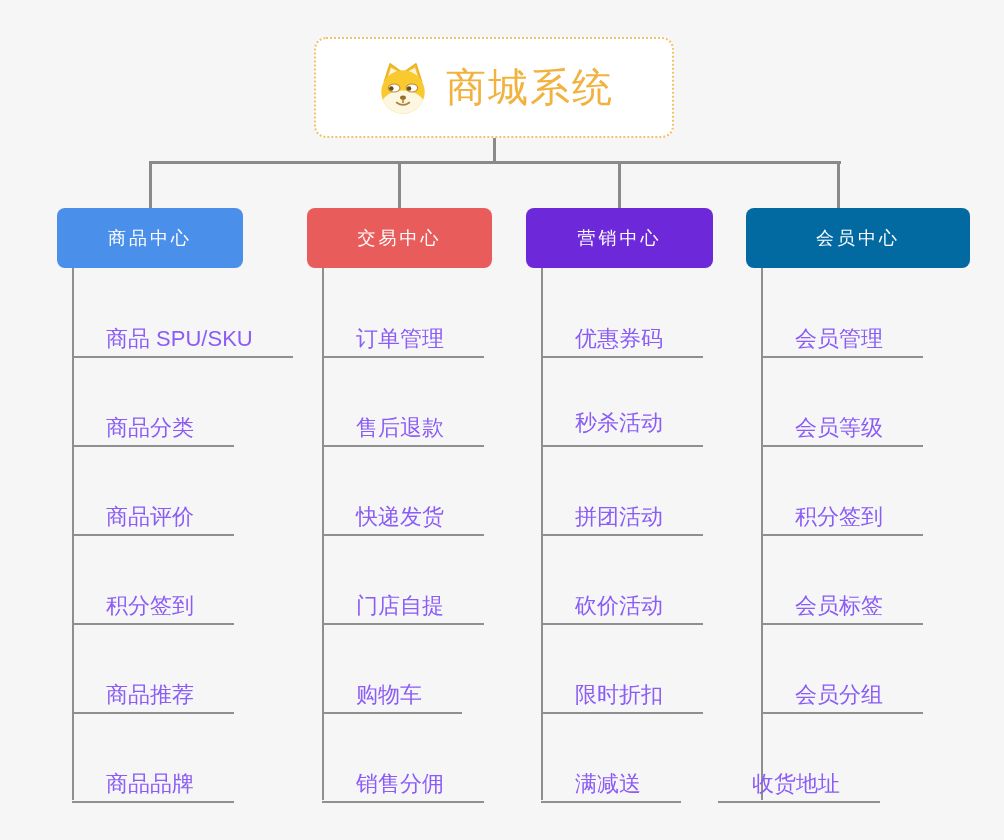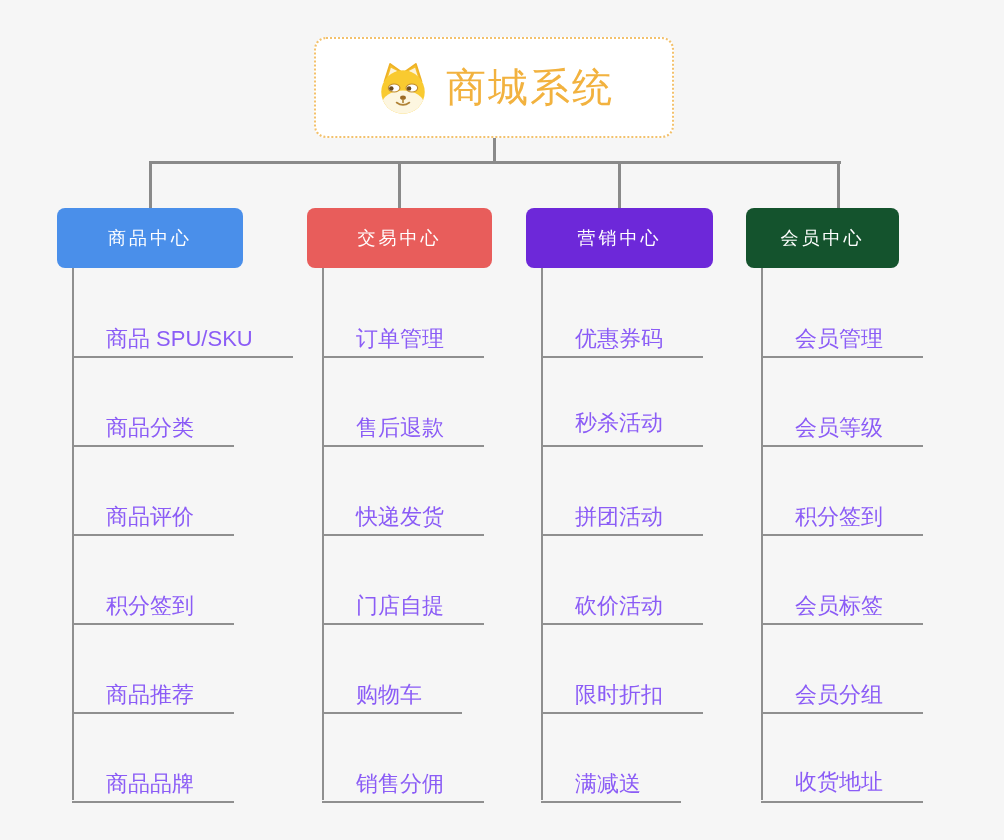--- a/index.html
+++ b/index.html
@@ -143,36 +143,36 @@
       </div>
       <div class="child-item" style="left: 541px; top: 583px;">
         <span class="child-label">砍价活动</span>
       </div>
       <div class="child-item" style="left: 541px; top: 672px;">
         <span class="child-label">限时折扣</span>
       </div>
       <div class="child-item" style="left: 541px; top: 761px;">
         <span class="child-label">满减送</span>
       </div>
-      <div class="branch-box" style="left: 746px; width: 153px; background: #14532d;">
+      <div class="branch-box" style="left: 746px; width: 224px; background: #0369a1;">
         <span class="branch-label">会员中心</span>
       </div>
       <div class="trunk" style="left: 761px; top: 268px; height: 532px;"></div>
       <div class="child-item" style="left: 761px; top: 316px;">
         <span class="child-label">会员管理</span>
       </div>
       <div class="child-item" style="left: 761px; top: 405px;">
         <span class="child-label">会员等级</span>
       </div>
       <div class="child-item" style="left: 761px; top: 494px;">
         <span class="child-label">积分签到</span>
       </div>
       <div class="child-item" style="left: 761px; top: 583px;">
         <span class="child-label">会员标签</span>
       </div>
       <div class="child-item" style="left: 761px; top: 672px;">
         <span class="child-label">会员分组</span>
       </div>
-      <div class="child-item" style="left: 761px; top: 761px; font-family: Liberation Mono, monospace;">
+      <div class="child-item" style="left: 718px; top: 761px;">
         <span class="child-label">收货地址</span>
       </div>
     </div>
 </div>
 
 </body></html>

